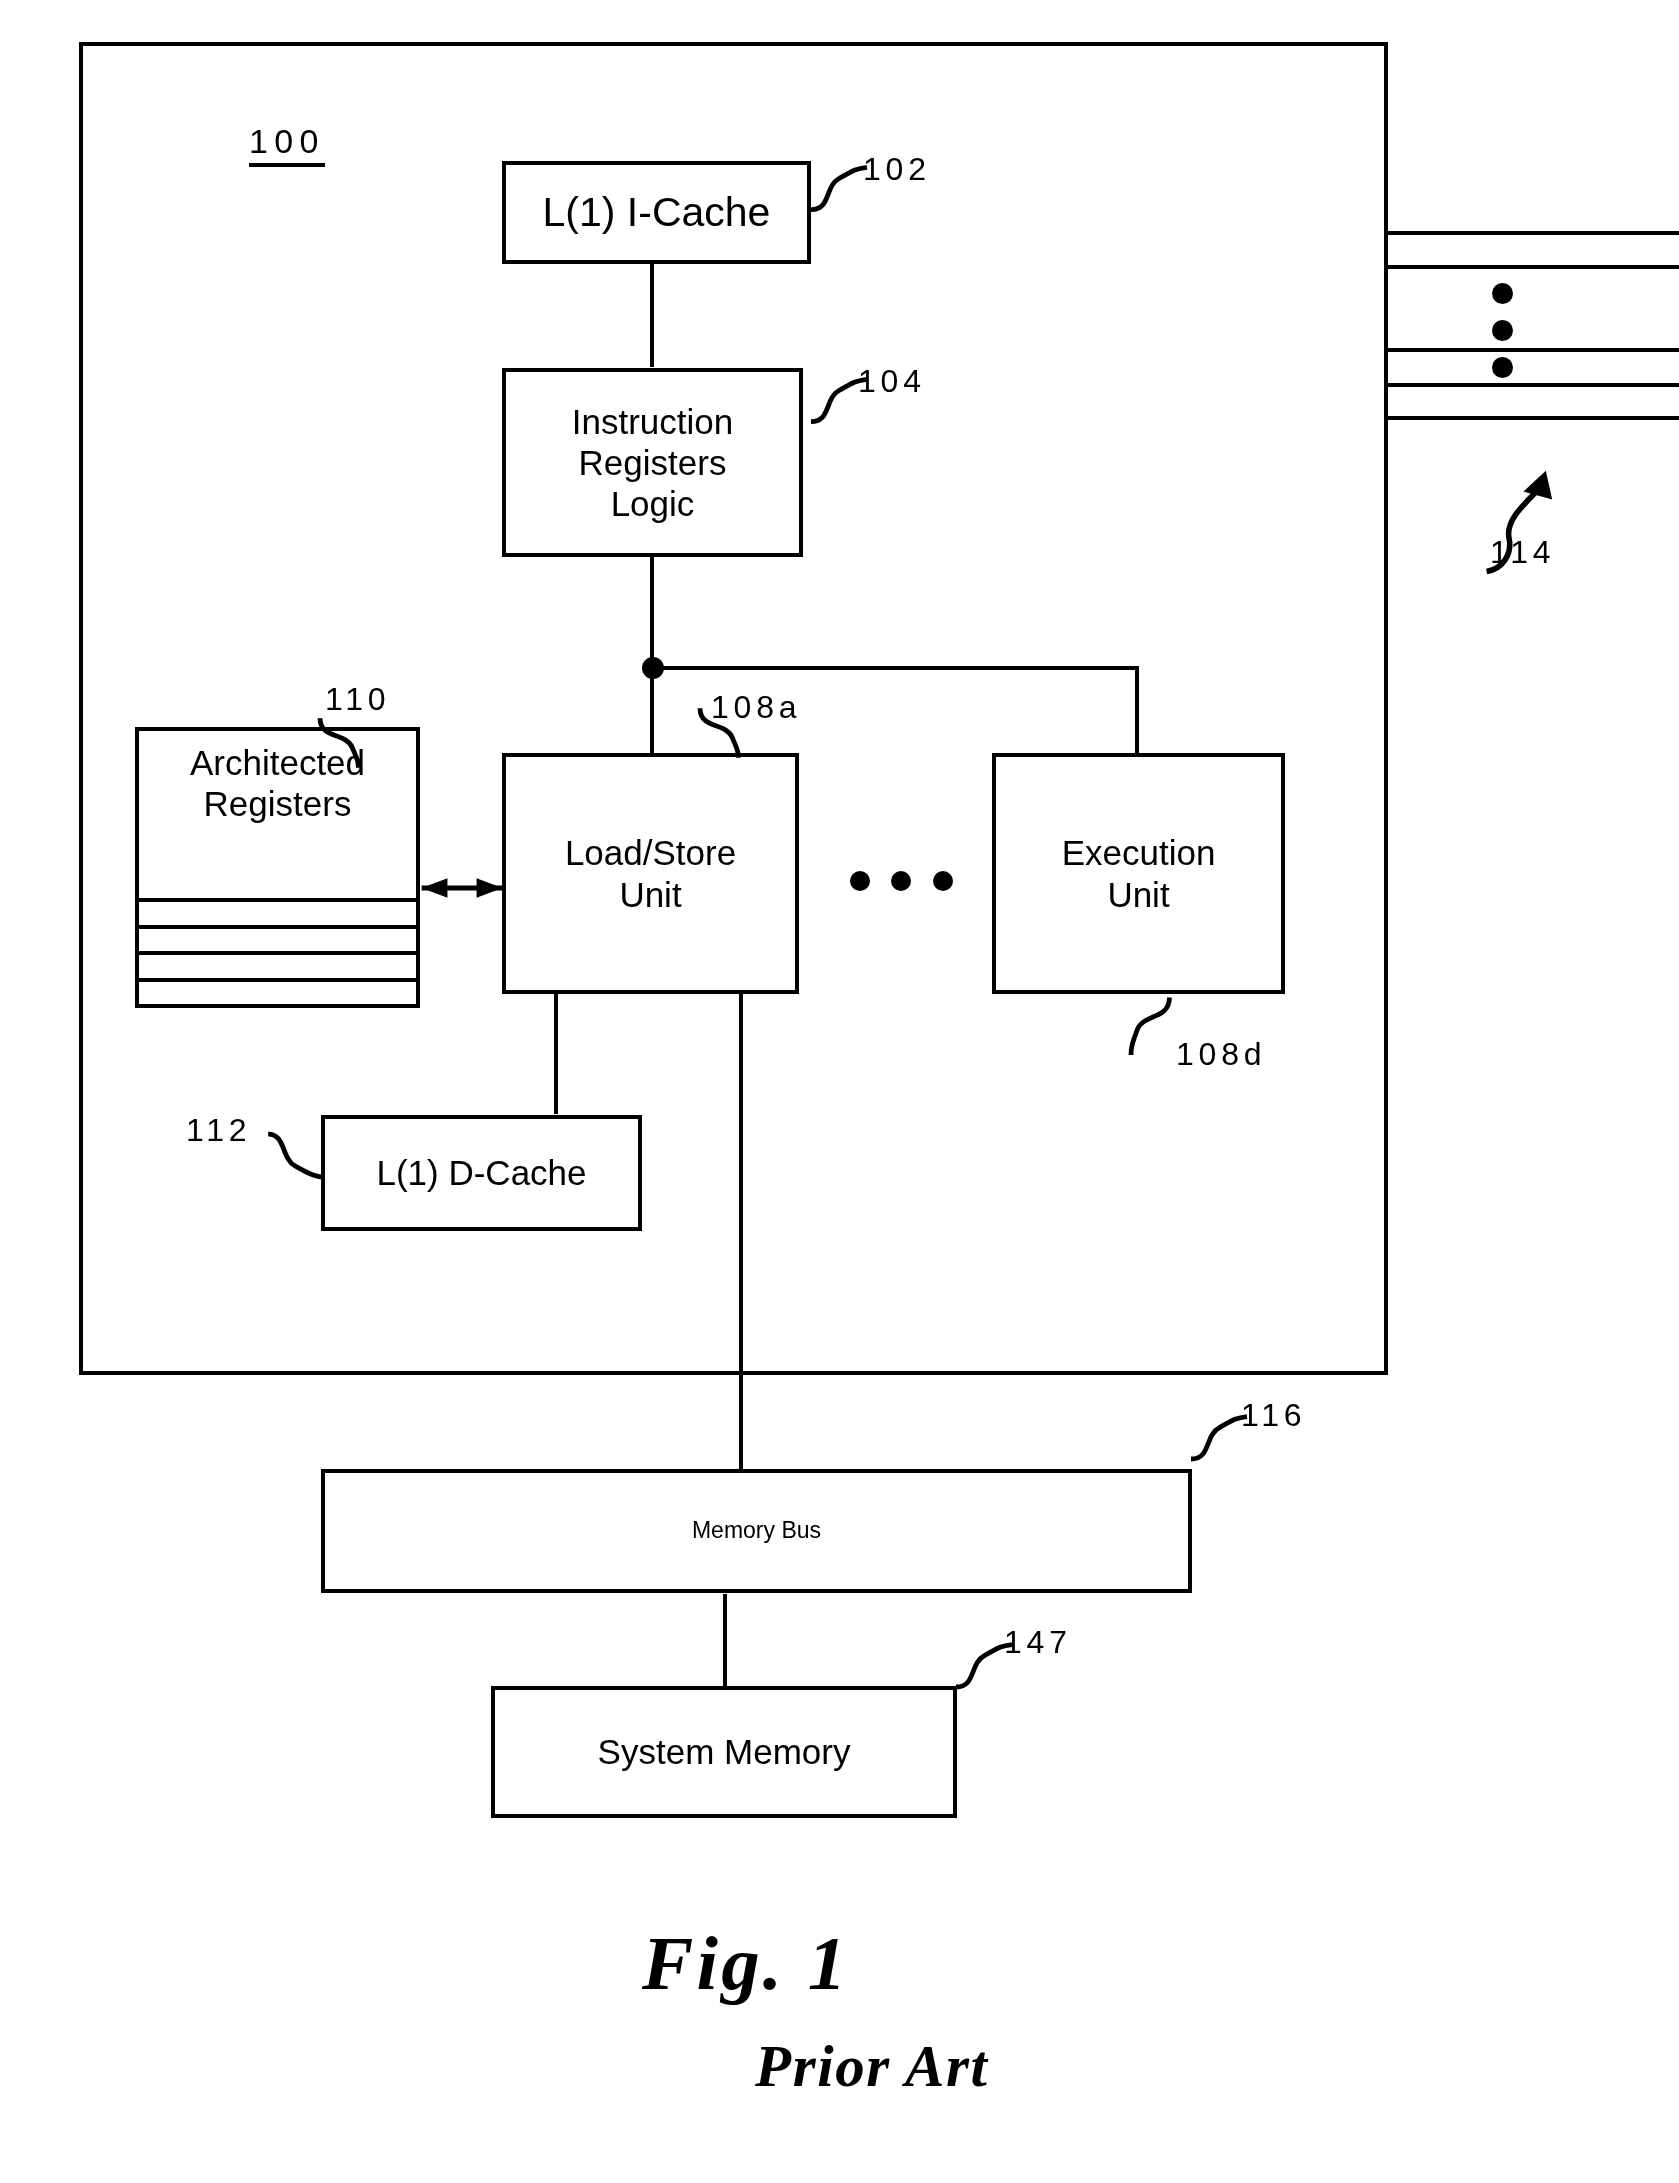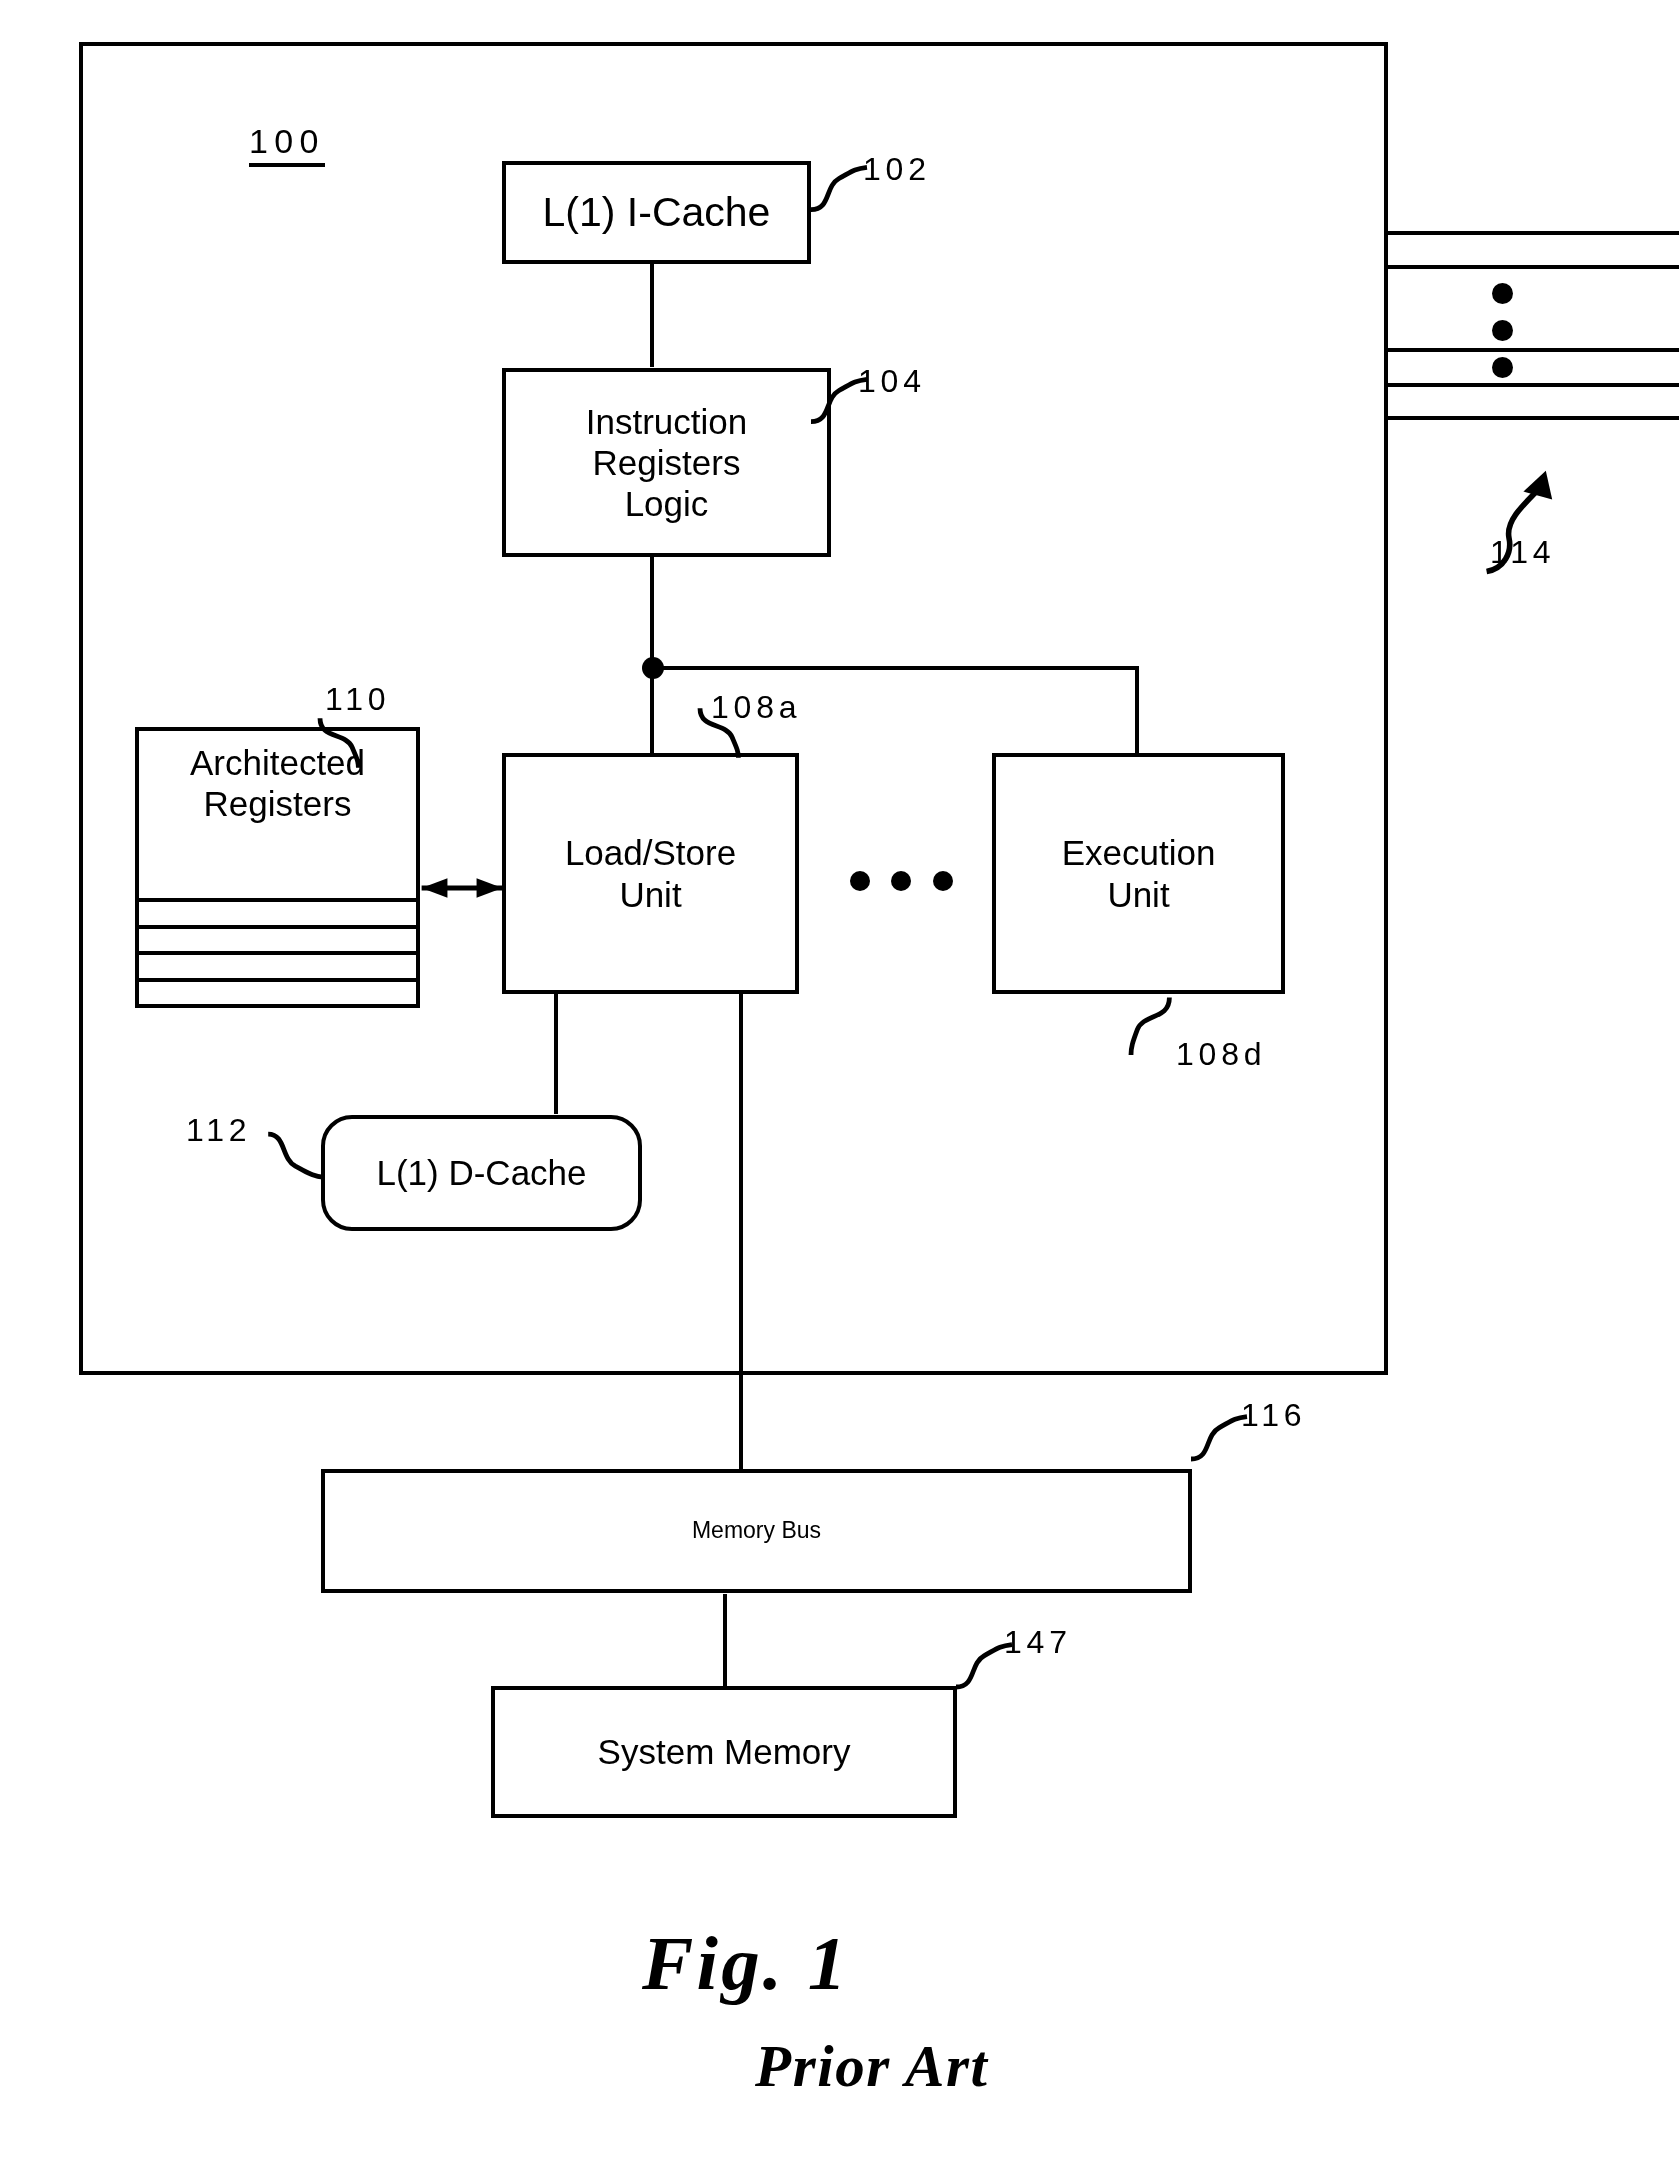--- a/index.html
+++ b/index.html
@@ -88,25 +88,25 @@
     top: 124px;
     font-size: 34px;
     letter-spacing: 6.4px;
     border-bottom: 4px solid #000;
     padding-bottom: 4.8px;
     line-height: 1;
   }
 
   
   #box-icache     { left: 502px;  top: 161px;  width: 309px; height: 103px; font-size: 41px; }
-  #box-isl        { left: 502px;  top: 368px;  width: 329px; height: 189px; font-size: 35px; }
+  #box-isl        { left: 502px;  top: 368px;  width: 301px; height: 189px; font-size: 35px; }
   #box-archregs   { left: 135px;  top: 727px;  width: 285px; height: 281px; }
   #box-lsu        { left: 502px;  top: 753px;  width: 297px; height: 241px; font-size: 35px; }
   #box-eu         { left: 992px; top: 753px;  width: 293px; height: 241px; font-size: 35px; }
-  #box-dcache     { left: 321px;  top: 1115px; width: 321px; height: 116px; font-size: 35px; border-radius: 31px; }
+  #box-dcache     { left: 321px;  top: 1115px; width: 321px; height: 116px; font-size: 35px; }
   #box-membus     { left: 321px;  top: 1469px; width: 871px; height: 124px; font-size: 23px; }
   #box-sysmem     { left: 491px;  top: 1686px; width: 466px;  height: 132px; font-size: 35px; }
 
   
   #box-archregs { padding: 0; justify-content: flex-start; }
   #archregs-title {
     width: 100%;
     padding-top: 12px;
     font-size: 35px;
     line-height: 1.16;

